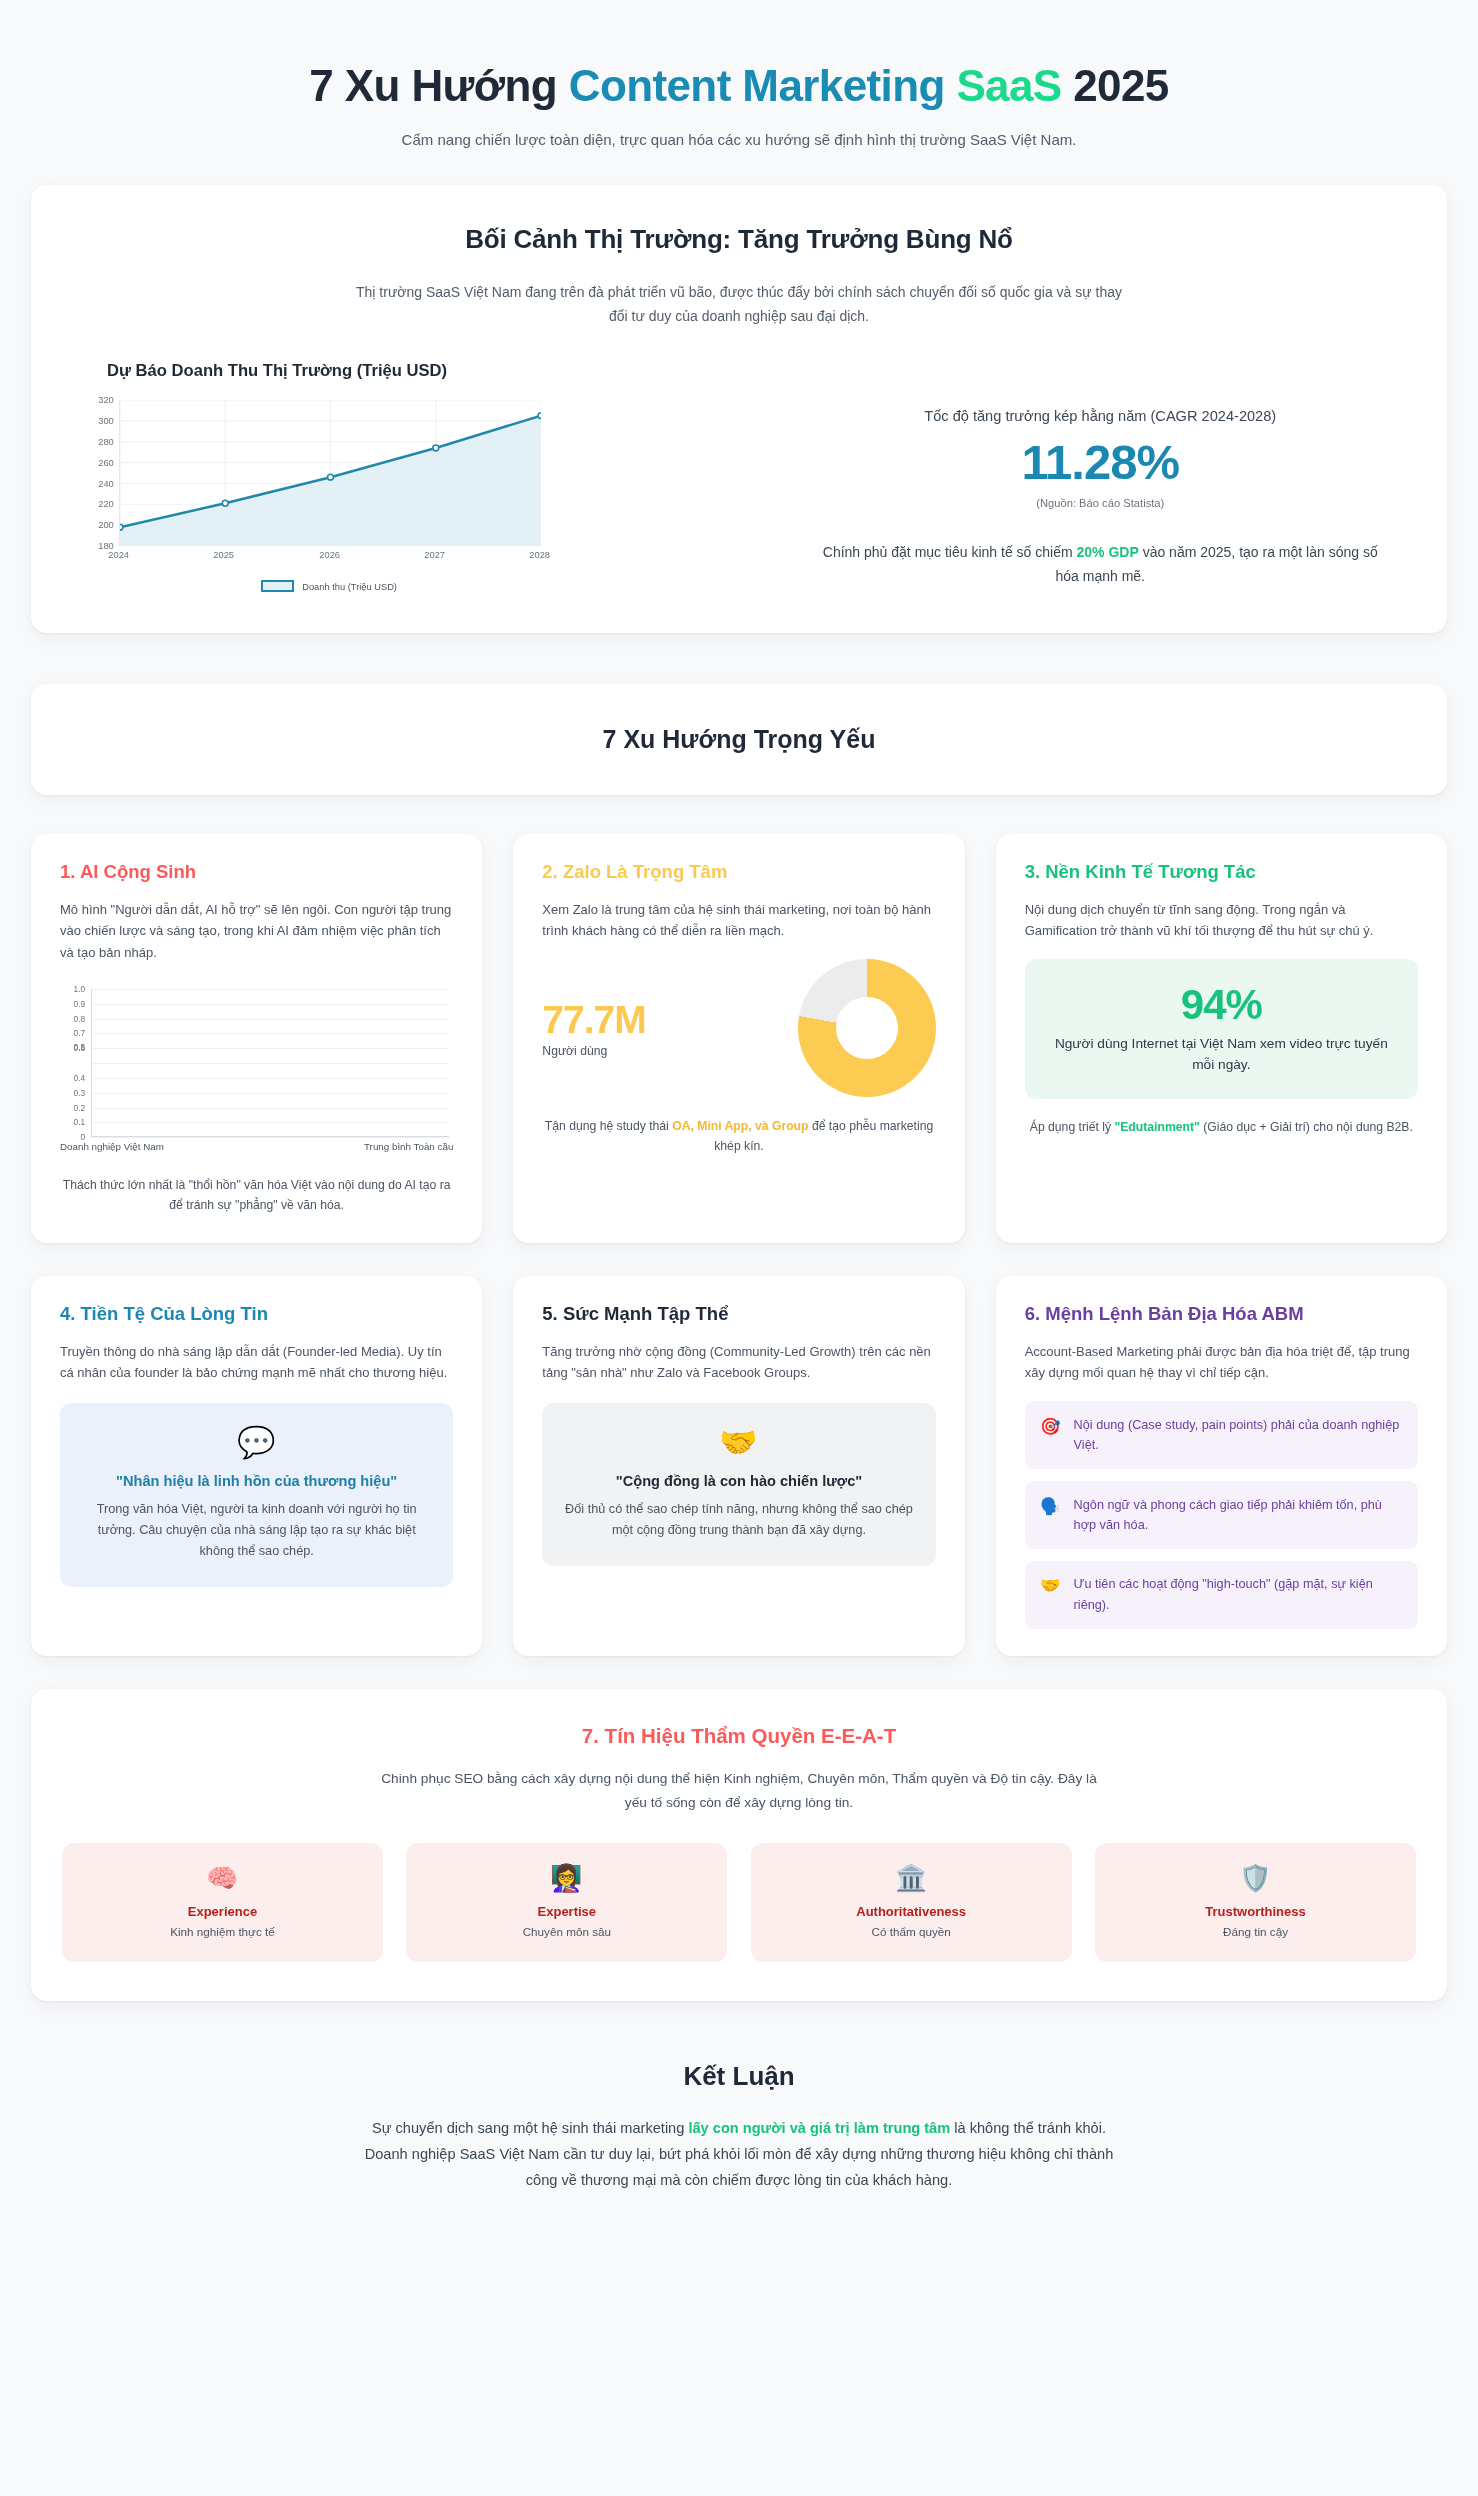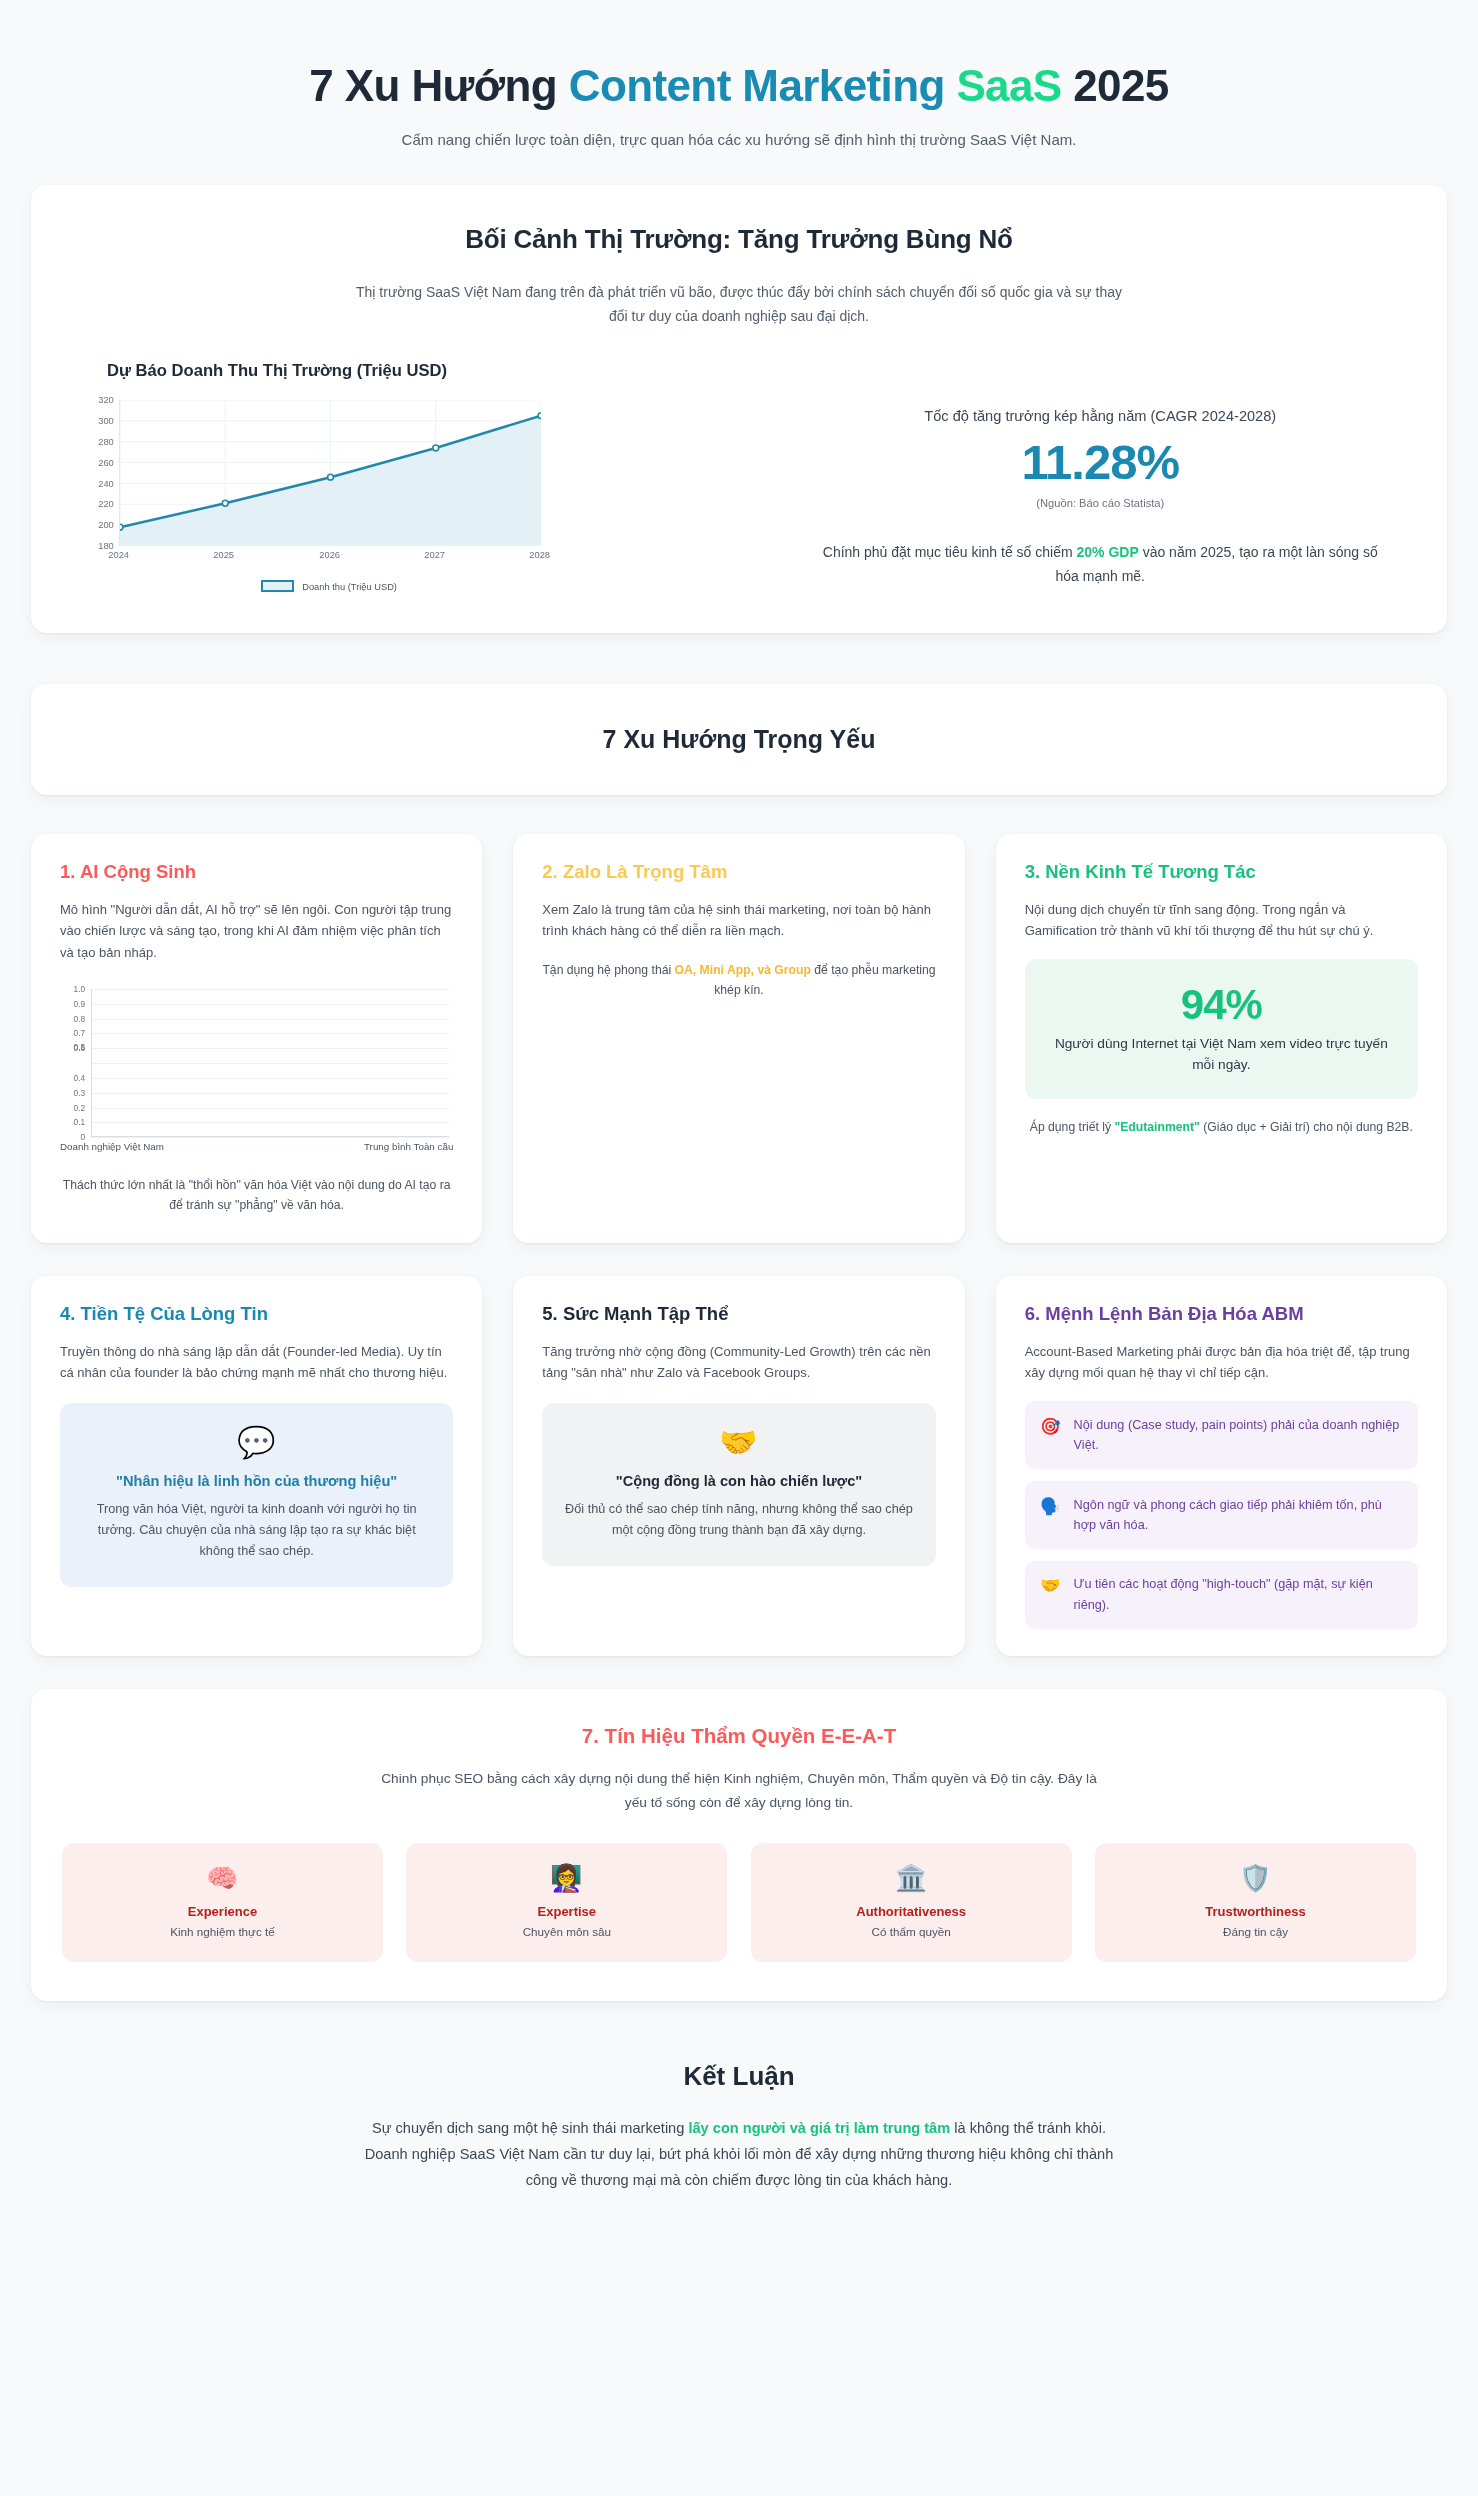--- a/index.html
+++ b/index.html
@@ -332,21 +332,28 @@
             <span>Doanh nghiệp Việt Nam</span>
             <span>Trung bình Toàn cầu</span>
           </div>
         </div>
         <p class="trend-foot">Thách thức lớn nhất là "thổi hồn" văn hóa Việt vào nội dung do AI tạo ra để tránh sự "phẳng" về văn hóa.</p>
       </article>
 
       <article class="card trend">
         <h3 id="t2-title" style="color: rgb(251, 201, 80);">2. Zalo Là Trọng Tâm</h3>
         <p class="desc">Xem Zalo là trung tâm của hệ sinh thái marketing, nơi toàn bộ hành trình khách hàng có thể diễn ra liền mạch.</p>
-        <p class="trend-foot"><span>Tận dụng hệ phong thái </span><span class="foot-hi-y">OA, Mini App, và Group</span><span> để tạo phễu marketing khép kín.</span></p>
+        <div class="donut-row">
+          <div class="donut-left">
+            <div class="big-num">77.7M</div>
+            <div class="big-sub">Người dùng</div>
+          </div>
+          <div class="donut"></div>
+        </div>
+        <p class="trend-foot"><span>Tận dụng hệ study thái </span><span class="foot-hi-y">OA, Mini App, và Group</span><span> để tạo phễu marketing khép kín.</span></p>
       </article>
 
       <article class="card trend">
         <h3 id="t3-title" style="color: rgb(23, 194, 124);">3. Nền Kinh Tế Tương Tác</h3>
         <p class="desc">Nội dung dịch chuyển từ tĩnh sang động. Trong ngắn và Gamification trở thành vũ khí tối thượng để thu hút sự chú ý.</p>
         <div class="statbox">
           <div class="v">94%</div>
           <div class="t">Người dùng Internet tại Việt Nam xem video trực tuyến mỗi ngày.</div>
         </div>
         <p class="trend-foot"><span>Áp dụng triết lý </span><span class="foot-hi-g">"Edutainment"</span><span> (Giáo dục + Giải trí) cho nội dung B2B.</span></p>

